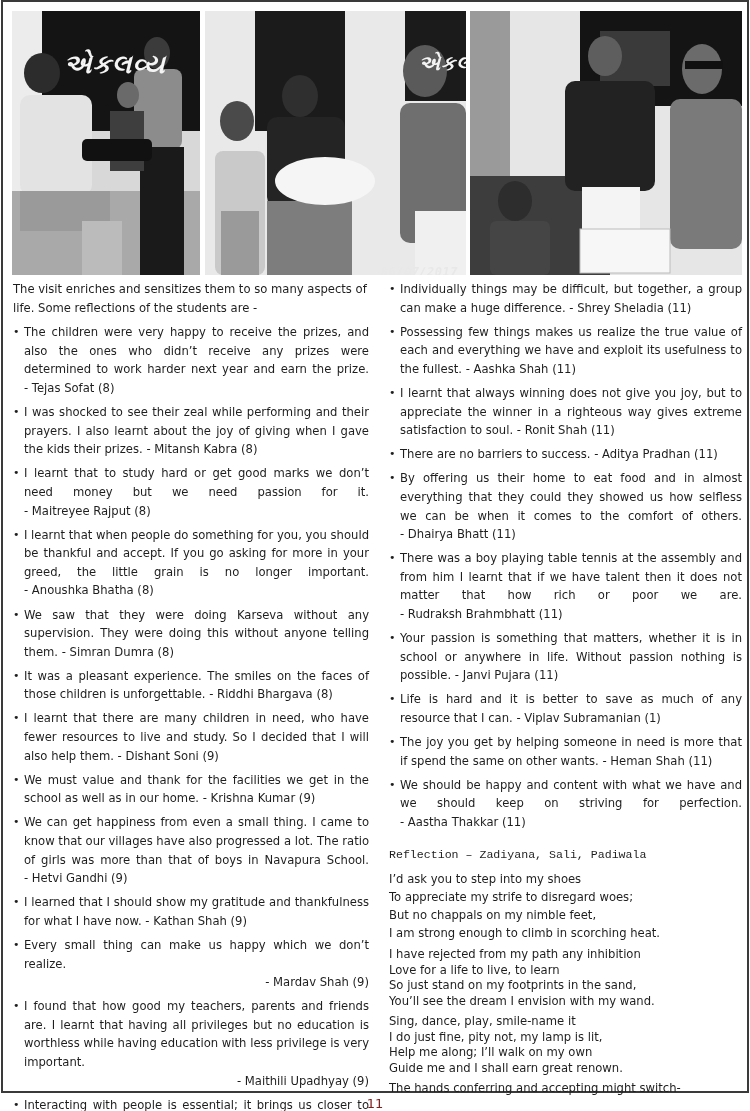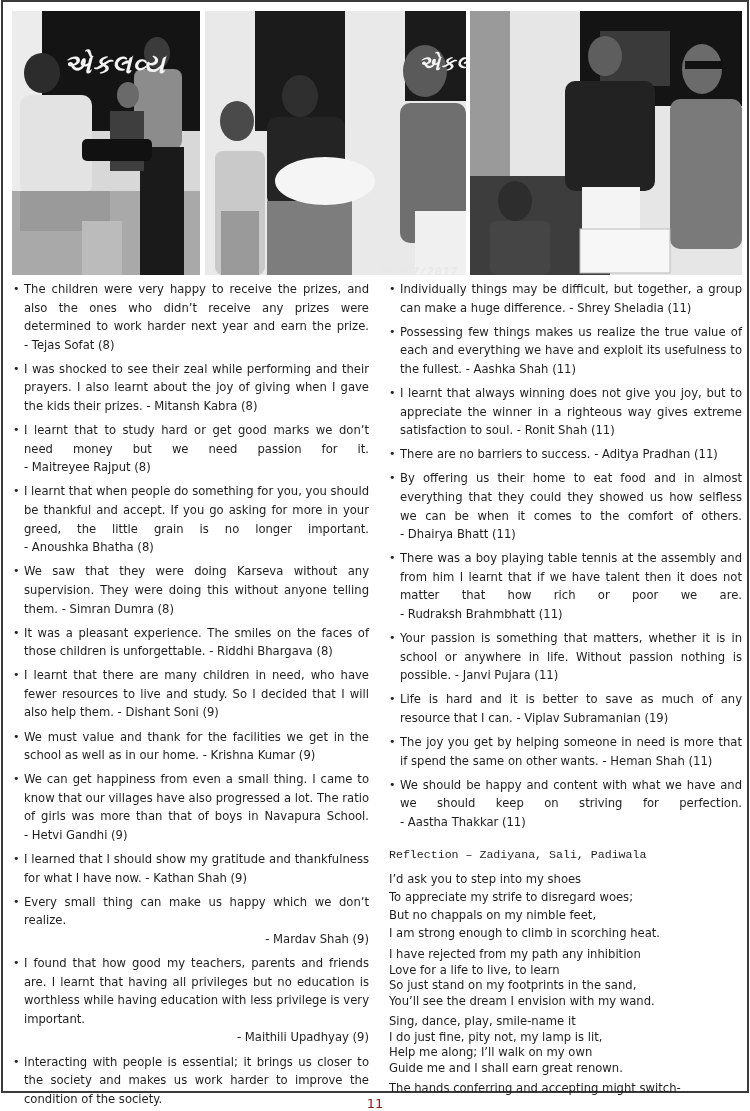--- a/index.html
+++ b/index.html
@@ -124,20 +124,21 @@
         <ellipse cx="232" cy="58" rx="20" ry="25" fill="#6b6b6b"></ellipse>
         <rect x="215" y="50" width="38" height="8" fill="#111"></rect>
         <rect x="200" y="88" width="72" height="150" rx="10" fill="#7a7a7a"></rect>
 
         <rect x="110" y="218" width="90" height="44" fill="#f7f7f7" stroke="#bbb"></rect>
       </svg>
     </div>
   </div>
 
   <div class="col col-left">
+    <p class="intro">The visit enriches and sensitizes them to so many aspects of life. Some reflections of the students are -</p>
     <ul class="reflections" id="left-list">
         <li class="reflection"><span class="bullet">•</span><span>The children were very happy to receive the prizes, and also the ones who didn’t receive any prizes were determined to work harder next year and earn the prize.</span>   <span class="author">-  Tejas Sofat (8)</span></li>
         <li class="reflection"><span class="bullet">•</span><span>I was shocked to see their zeal while performing and their prayers.  I also learnt about the joy of giving when I gave the kids their prizes.</span>   <span class="author">-  Mitansh Kabra (8)</span></li>
         <li class="reflection"><span class="bullet">•</span><span>I learnt that to study hard or get good marks we don’t need money but we need passion for it.</span>   <span class="author">-  Maitreyee Rajput (8)</span></li>
         <li class="reflection"><span class="bullet">•</span><span>I learnt that when people do something for you, you should be thankful and accept.  If you go asking for more in your greed, the little grain is no longer important.</span>   <span class="author">-  Anoushka Bhatha (8)</span></li>
         <li class="reflection"><span class="bullet">•</span><span>We saw that they were doing Karseva without any supervision.  They were doing this without anyone telling them.</span>   <span class="author">-  Simran Dumra (8)</span></li>
         <li class="reflection"><span class="bullet">•</span><span>It was a pleasant experience.  The smiles on the faces of those children is unforgettable.</span>   <span class="author">-  Riddhi Bhargava (8)</span></li>
         <li class="reflection"><span class="bullet">•</span><span>I learnt that there are many children in need, who have fewer resources to live and study.  So I decided that I will also help them.</span>   <span class="author">- Dishant Soni (9)</span></li>
         <li class="reflection"><span class="bullet">•</span><span>We must value and thank for the facilities we get in the school as well as in our home.</span>   <span class="author">-  Krishna Kumar (9)</span></li>
         <li class="reflection"><span class="bullet">•</span><span>We can get happiness from even a small thing.  I came to know that our villages have also progressed a lot.  The ratio of girls was more than that of boys in Navapura School.</span>   <span class="author">- Hetvi Gandhi (9)</span></li>
@@ -150,21 +151,21 @@
 
   <div class="col col-right">
     <ul class="reflections" id="right-list">
         <li class="reflection"><span class="bullet">•</span><span>Individually things may be difficult, but together, a group can make a huge difference.</span>   <span class="author">-  Shrey Sheladia (11)</span></li>
         <li class="reflection"><span class="bullet">•</span><span>Possessing few things makes us realize the true value of each and everything we have and exploit its usefulness to the fullest.</span>   <span class="author">-  Aashka Shah (11)</span></li>
         <li class="reflection"><span class="bullet">•</span><span>I learnt that always winning does not give you joy, but to appreciate the winner in a righteous way gives extreme satisfaction to soul.</span>   <span class="author">-  Ronit Shah (11)</span></li>
         <li class="reflection"><span class="bullet">•</span><span>There are no barriers to success.</span>   <span class="author">-  Aditya Pradhan (11)</span></li>
         <li class="reflection"><span class="bullet">•</span><span>By offering us their home to eat food and in almost everything that they could they showed us how selfless we can be when it comes to the comfort of others.</span>   <span class="author">-  Dhairya Bhatt (11)</span></li>
         <li class="reflection"><span class="bullet">•</span><span>There was a boy playing table tennis at the assembly and from him I learnt that if we have talent then it does not matter that how rich or poor we are.</span>   <span class="author">-  Rudraksh Brahmbhatt (11)</span></li>
         <li class="reflection"><span class="bullet">•</span><span>Your passion is something that matters, whether it is in school or anywhere in life.  Without passion nothing is possible.</span>   <span class="author">-  Janvi Pujara (11)</span></li>
-        <li class="reflection"><span class="bullet">•</span><span>Life is hard and it is better to save as much of any resource that I can.</span>   <span class="author">- Viplav Subramanian (19)</span></li>
+        <li class="reflection"><span class="bullet">•</span><span>Life is hard and it is better to save as much of any resource that I can.</span>   <span class="author">- Viplav Subramanian (1)</span></li>
         <li class="reflection"><span class="bullet">•</span><span>The joy you get by helping someone in need is more that if spend the same on other wants.</span>   <span class="author">-  Heman Shah (11)</span></li>
         <li class="reflection"><span class="bullet">•</span><span>We should be happy and content with what we have and we should keep on striving for perfection.</span>   <span class="author">-  Aastha Thakkar (11)</span></li>
       </ul>
 
     <div class="poem">
       <p class="poem-title">Reflection – Zadiyana, Sali, Padiwala</p>
       <div id="poem-stanzas">
           <div class="stanza">
             <span class="stanza-line">I’d ask you to step into my shoes</span>
             <span class="stanza-line">To appreciate my strife to disregard woes;</span>

